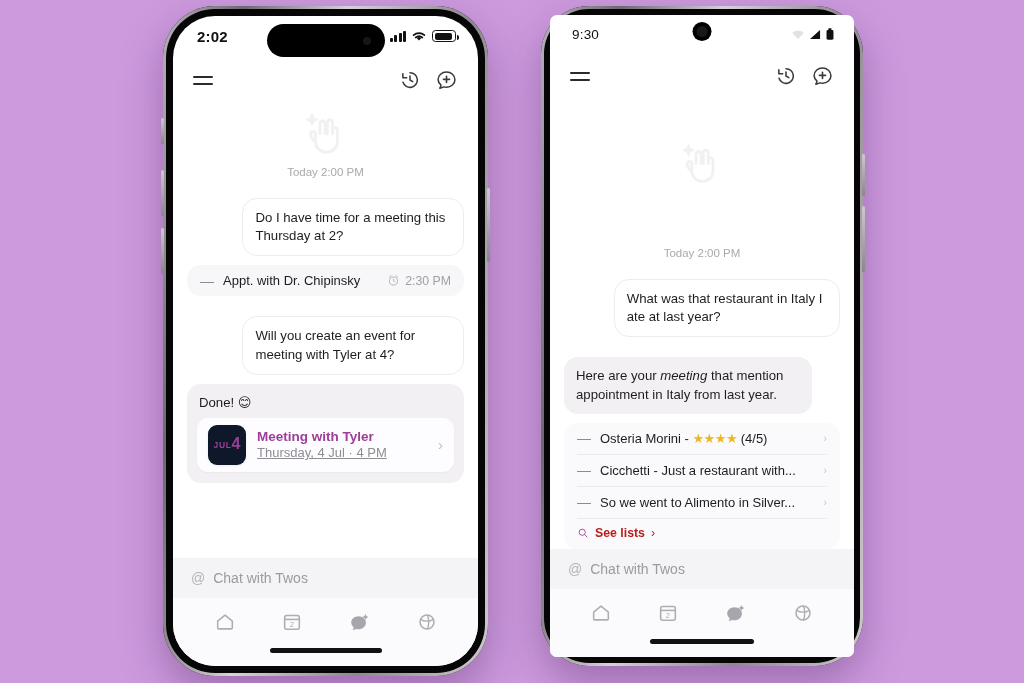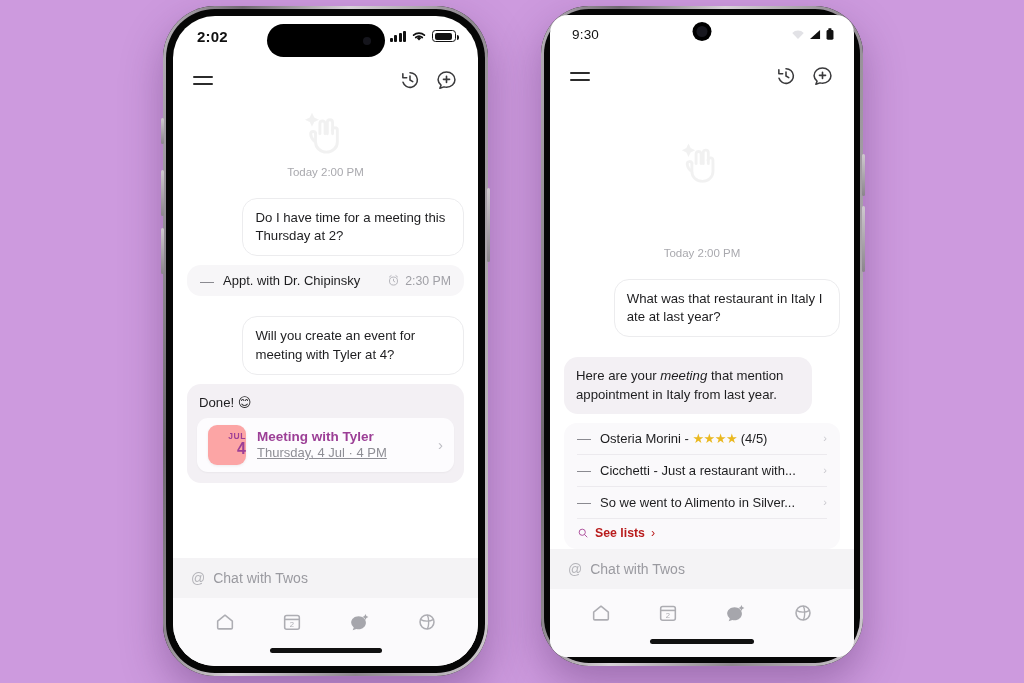--- a/index.html
+++ b/index.html
@@ -15,21 +15,21 @@
   .phone{position:absolute;border-radius:52px;background:#0a0a0a;
          box-shadow:0 18px 42px rgba(70,30,90,.35);}
   .phone.ios{left:163px;top:6px;width:325px;height:670px;}
   .phone.android{left:541px;top:6px;width:322px;height:660px;border-radius:48px;}
 
   .rail{position:absolute;inset:0;border-radius:inherit;
         background:linear-gradient(100deg,#b9b3bb 0%,#6e686f 18%,#d8d2d8 42%,#8d878e 70%,#cfc9cf 100%);}
   .bezel{position:absolute;inset:3px;border-radius:49px;background:#060606;}
   .phone.android .bezel{border-radius:45px;}
   .screen{position:absolute;inset:10px;border-radius:42px;background:#ffffff;overflow:hidden;}
-  .phone.android .screen{inset:9px;border-radius:18px;}
+  .phone.android .screen{inset:9px;border-radius:7px;}
 
   
   .sidebtn{position:absolute;background:linear-gradient(180deg,#cfc9cf,#8b858c);border-radius:2px;}
   .sb-l1{left:-2px;top:112px;width:3px;height:26px;}
   .sb-l2{left:-2px;top:164px;width:3px;height:46px;}
   .sb-l3{left:-2px;top:222px;width:3px;height:46px;}
   .sb-r1{right:-2px;top:182px;width:3px;height:74px;}
 
   
   .statusbar{position:relative;height:40px;display:flex;align-items:center;
@@ -83,22 +83,22 @@
   .itemtext{flex:1;white-space:nowrap;overflow:hidden;text-overflow:clip;}
   .meta{display:flex;align-items:center;gap:5px;color:#a0a0a6;font-size:12.3px;}
   .divider{height:1px;background:#eceaee;margin:0 13px;}
   .chev{color:#c9c9ce;font-size:11px;}
 
   
   .donewrap{background:#f3f0f4;border-radius:14px;padding:9px 10px 11px;margin-bottom:25px;}
   .donetxt{font-size:13.2px;color:#1d1d1f;margin:2px 2px 8px;}
   .event{display:flex;align-items:center;gap:11px;background:#fdfcfe;border-radius:11px;
          padding:7px 11px;box-shadow:0 1px 2px rgba(0,0,0,.04);}
-  .datechip{width:38px;height:40px;border-radius:9px;background:#fca5a5;box-shadow:0 1px 3px rgba(0,0,0,.07);
-            display:flex;flex-direction:column;align-items:flex-end;justify-content:center;flex:0 0 auto;}
+  .datechip{width:38px;height:40px;border-radius:9px;background:#0f172a;box-shadow:0 1px 3px rgba(0,0,0,.07);
+            display:flex;align-items:center;justify-content:center;flex:0 0 auto;}
   .datechip .m{font-size:8.5px;font-weight:bold;color:#9c3f96;letter-spacing:.6px;}
   .datechip .d{font-size:16px;font-weight:bold;color:#9c3f96;line-height:1.05;}
   .evbody{flex:1;min-width:0;}
   .evtitle{font-size:13.5px;font-weight:bold;color:#9c3f96;white-space:nowrap;overflow:hidden;text-overflow:ellipsis;}
   .evsub{font-size:13px;color:#8e8e95;margin-top:1px;text-decoration:underline;}
 
   .seelists{display:flex;align-items:center;gap:6px;padding:7px 13px 9px;
             font-size:12.3px;color:#b91c1c;font-weight:bold;}
 
   .stars{color:#eab820;letter-spacing:-.5px;}

